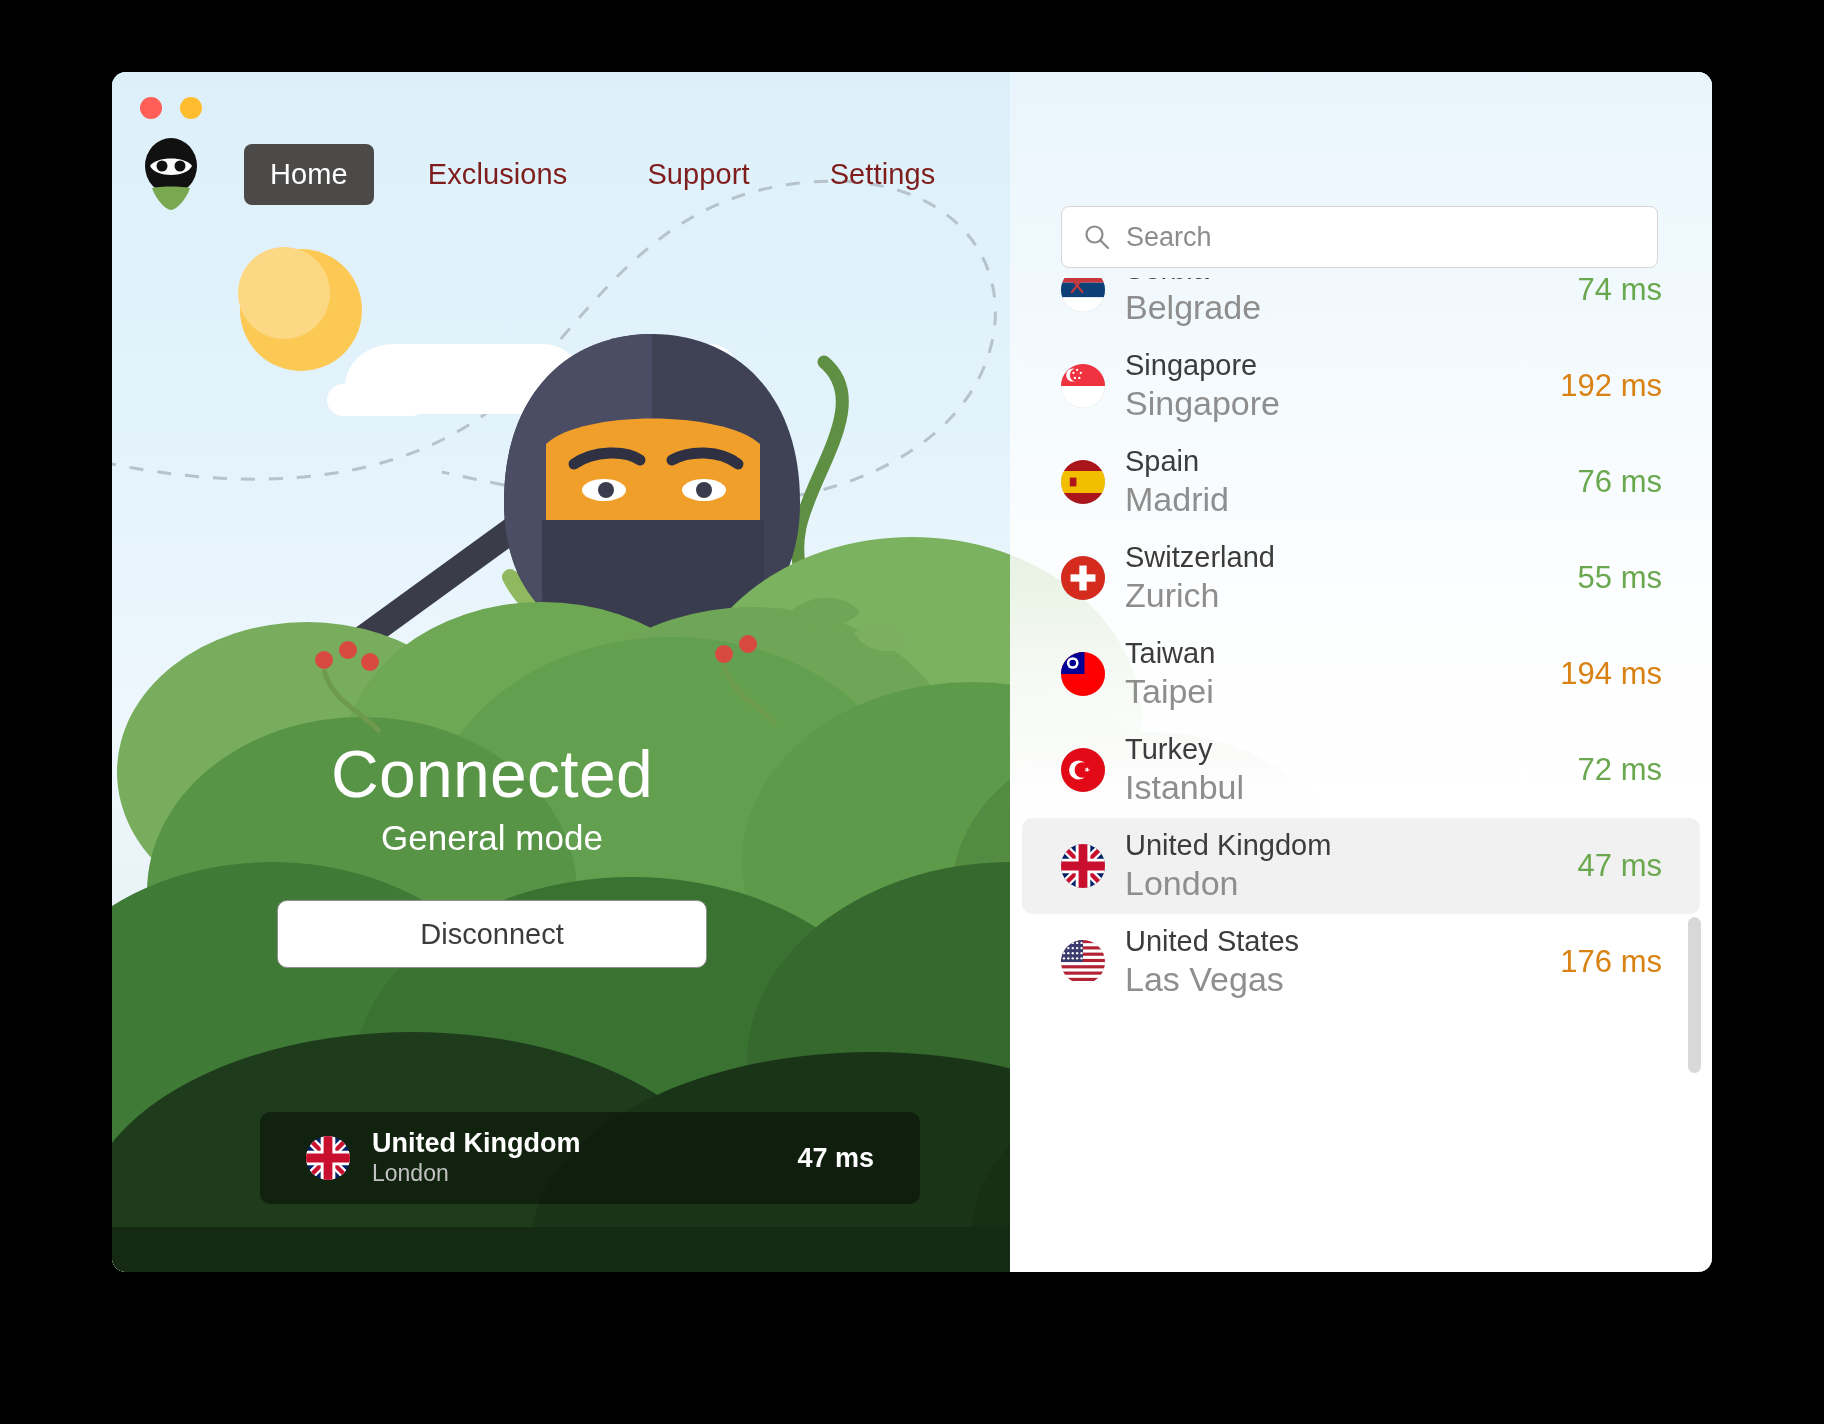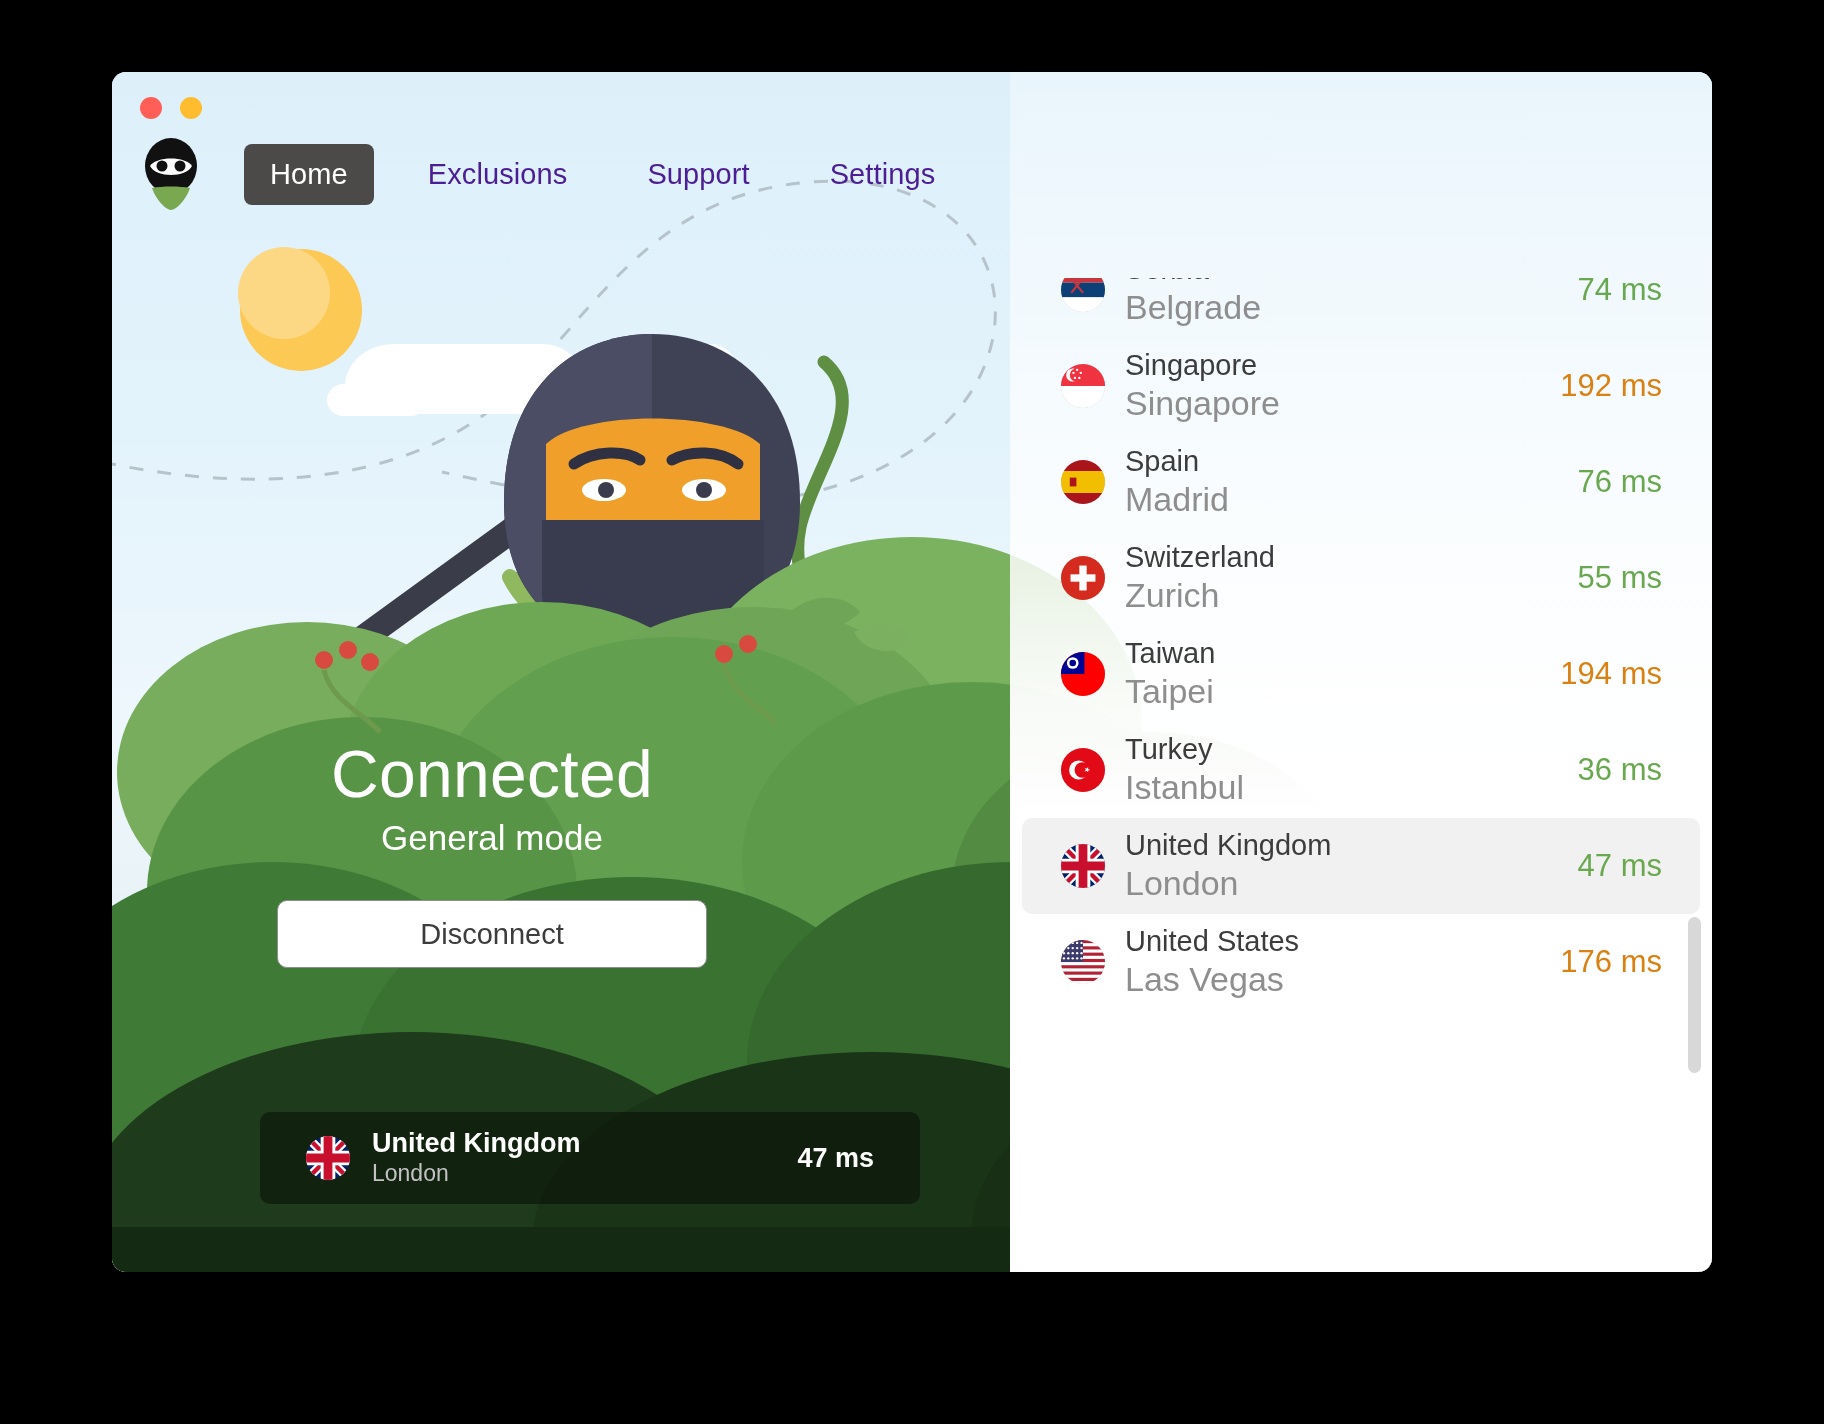--- a/index.html
+++ b/index.html
@@ -21,21 +21,21 @@
   .traffic{position:absolute;left:28px;top:25px;display:flex;gap:18px;z-index:40;}
   .dot{width:22px;height:22px;border-radius:50%;}
   .dot.red{background:#ff5f56;}
   .dot.yellow{background:#febc2e;}
 
   
   .nav{position:absolute;left:28px;top:66px;display:flex;align-items:center;z-index:40;}
   .logo{width:62px;height:72px;position:relative;margin-right:42px;}
   .tabs{display:flex;align-items:center;gap:6px;}
   .tab{
-    font-size:29px;color:#4c1d95;padding:14px 26px;border-radius:8px;
+    font-size:29px;color:#7f1d1d;padding:14px 26px;border-radius:8px;
     white-space:nowrap;margin-right:22px;letter-spacing:.1px;
   }
   .tab.active{background:#4c4a48;color:#ffffff;}
 
   
   .dashes{position:absolute;left:0;top:0;width:1600px;height:1200px;pointer-events:none;}
 
   
   .sun{position:absolute;left:128px;top:177px;width:122px;height:122px;border-radius:50%;background:#fcc954;}
   .sun:after{content:"";position:absolute;left:-2px;top:-2px;width:92px;height:92px;border-radius:50%;background:#fdd884;}
@@ -244,20 +244,29 @@
     <div class="tabs">
       <div class="tab active">Home</div>
       <div class="tab">Exclusions</div>
       <div class="tab">Support</div>
       <div class="tab">Settings</div>
     </div>
   </div>
 
   <div id="panel">
 
+    <div class="searchwrap">
+      <div class="search">
+        <svg class="sicon" viewBox="0 0 26 26">
+          <circle cx="10.5" cy="10.5" r="8" fill="none" stroke="#8c8c8c" stroke-width="2.2"></circle>
+          <line x1="16.5" y1="16.5" x2="24" y2="24" stroke="#8c8c8c" stroke-width="2.2" stroke-linecap="round"></line>
+        </svg>
+        <span class="ph">Search</span>
+      </div>
+    </div>
 
     <div class="listwrap">
       <div class="list" id="server-list">
           <div class="row">
             <span class="flag">
               <svg viewBox="0 0 60 60">
                 <rect width="60" height="20" y="0" fill="#C6363C"></rect>
                 <rect width="60" height="20" y="20" fill="#0C4076"></rect>
                 <rect width="60" height="20" y="40" fill="#fff"></rect>
                 <path d="M14 14 L30 34 M30 14 L14 34" stroke="#C6363C" stroke-width="3"></path>
@@ -341,21 +350,21 @@
                 <rect width="60" height="60" fill="#E30A17"></rect>
                 <circle cx="24" cy="30" r="13" fill="#fff"></circle>
                 <circle cx="29" cy="30" r="10.5" fill="#E30A17"></circle>
                 <path d="M40 30 l-8 -3 l5 6 l0 -7 l-5 6 Z" fill="#fff"></path>
               </svg>
             </span>
             <div class="txt">
               <div class="c">Turkey</div>
               <div class="s">Istanbul</div>
             </div>
-            <div class="ping green">36 ms</div>
+            <div class="ping green">72 ms</div>
           </div>
           <div class="row selected">
             <span class="flag">
               <svg viewBox="0 0 60 60">
                 <rect width="60" height="60" fill="#012169"></rect>
                 <path d="M0 0 L60 60 M60 0 L0 60" stroke="#fff" stroke-width="12"></path>
                 <path d="M0 0 L60 60 M60 0 L0 60" stroke="#C8102E" stroke-width="6"></path>
                 <path d="M30 0 V60 M0 30 H60" stroke="#fff" stroke-width="20"></path>
                 <path d="M30 0 V60 M0 30 H60" stroke="#C8102E" stroke-width="12"></path>
               </svg>

